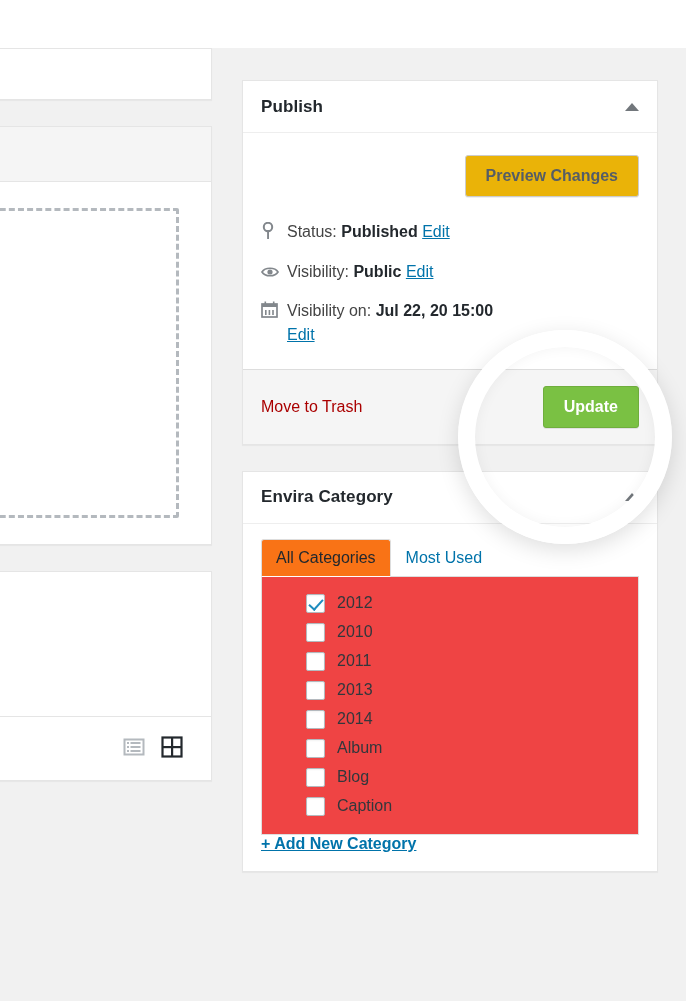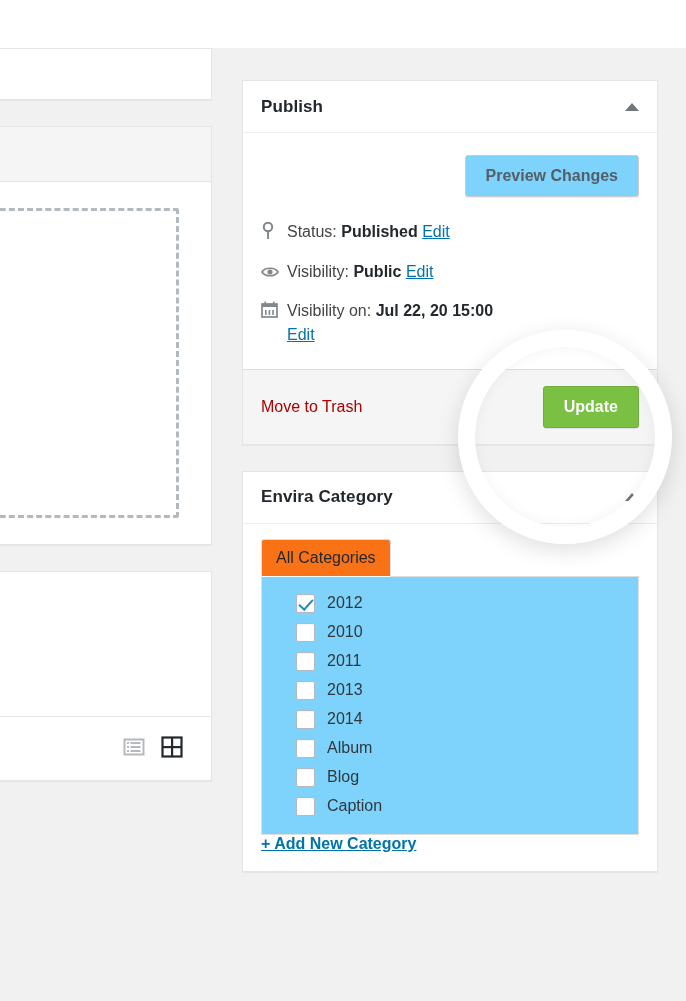--- a/index.html
+++ b/index.html
@@ -113,21 +113,21 @@
   }
 
   .mb-inner { padding: 18px 18px 2px 18px; }
 
   .preview-row {
     display: flex;
     justify-content: flex-end;
     padding: 4px 0 16px 0;
   }
   .btn-secondary {
-    background: #7dd3fc;
+    background: #eab308;
     border: 1px solid #cccccc;
     border-radius: 3px;
     color: #555d66;
     font-size: 16px;
     font-weight: bold;
     padding: 11px 20px;
     font-family: "Liberation Sans", sans-serif;
     box-shadow: 0 1px 0 rgba(0,0,0,.06);
     cursor: pointer;
   }
@@ -204,24 +204,24 @@
     color: #23282d;
     background: #f97316;
     border: 1px solid #dddddd;
     border-bottom-color: #ffffff;
     border-radius: 3px 3px 0 0;
   }
 
   .cat-list {
     border: 1px solid #dfdfdf;
     border-top: none;
-    background: #7dd3fc;
+    background: #ef4444;
     height: 258px;
     overflow: hidden;
-    padding: 12px 14px 0 20px;
+    padding: 12px 14px 0 30px;
   }
   .cat-item {
     display: flex;
     align-items: center;
     gap: 12px;
     padding: 5px 0 5px 14px;
     font-size: 16px;
     color: #32373c;
   }
   .cb {
@@ -381,20 +381,21 @@
 
   <div class="metabox">
     <div class="mb-header">
       <span class="mb-title">Envira Category</span>
       <span class="toggle-arrow"></span>
     </div>
 
     <div class="cat-inner">
       <div class="cat-tabs">
         <div class="cat-tab active">All Categories</div>
+        <div class="cat-tab">Most Used</div>
       </div>
 
       <div class="cat-list">
         <div class="cat-item">
           <span class="cb checked"></span>
           <span>2012</span>
         </div>
         <div class="cat-item">
           <span class="cb"></span>
           <span>2010</span>

